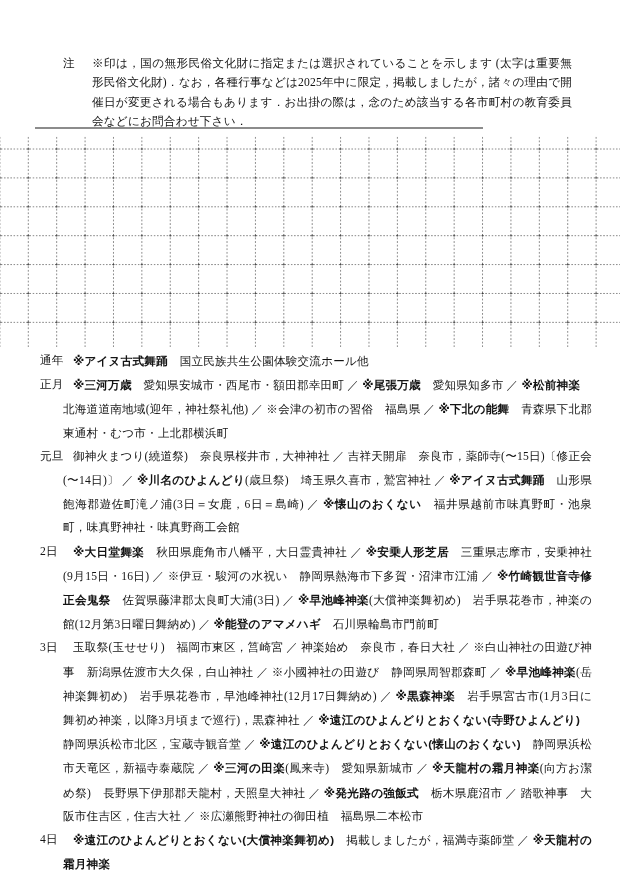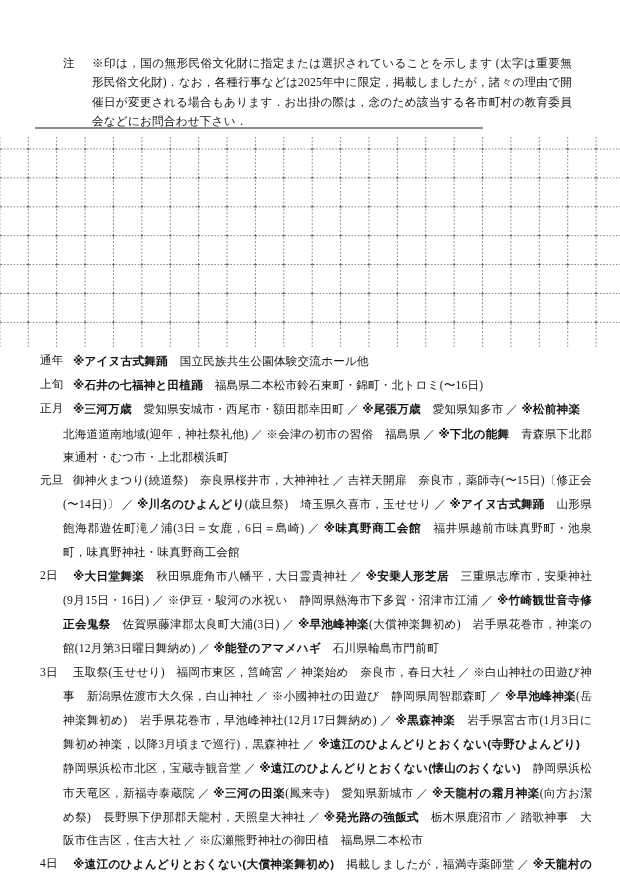--- a/index.html
+++ b/index.html
@@ -80,21 +80,20 @@
     <span class="note-label">注</span>
     <span class="note-body">※印は，国の無形民俗文化財に指定または選択されていることを示します (太字は重要無形民俗文化財)．なお，各種行事などは2025年中に限定，掲載しましたが，諸々の理由で開催日が変更される場合もあります．お出掛の際は，念のため該当する各市町村の教育委員会などにお問合わせ下さい．</span>
   </div>
 
   <div class="rule"></div>
 
   <div class="dotgrid"></div>
 
   <div class="list">
       <div class="entry"><span class="date">通年</span><span><span class="b">※アイヌ古式舞踊</span><span>　国立民族共生公園体験交流ホール他</span></span></div>
-      <div class="entry"><span class="date">上旬</span><span><span class="b">※石井の七福神と田植踊</span><span>　福島県二本松市鈴石東町・錦町・北トロミ(〜16日)</span></span></div>
       <div class="entry"><span class="date">正月</span><span><span class="b">※三河万歳</span><span>　愛知県安城市・西尾市・額田郡幸田町 ／ </span><span class="b">※尾張万歳</span><span>　愛知県知多市 ／ </span><span class="b">※松前神楽</span><span>　北海道道南地域(迎年，神社祭礼他) ／ ※会津の初市の習俗　福島県 ／ </span><span class="b">※下北の能舞</span><span>　青森県下北郡東通村・むつ市・上北郡横浜町</span></span></div>
-      <div class="entry"><span class="date">元旦</span><span><span>御神火まつり(繞道祭)　奈良県桜井市，大神神社 ／ 吉祥天開扉　奈良市，薬師寺(〜15日)〔修正会(〜14日)〕 ／ </span><span class="b">※川名のひよんどり</span><span>(歳旦祭)　埼玉県久喜市，玉せせり ／ </span><span class="b">※アイヌ古式舞踊</span><span>　山形県飽海郡遊佐町滝ノ浦(3日＝女鹿，6日＝島崎) ／ </span><span class="b">※味真野商工会館</span><span>　福井県越前市味真野町・池泉町，味真野神社・味真野商工会館</span></span></div>
+      <div class="entry"><span class="date">元旦</span><span><span>御神火まつり(繞道祭)　奈良県桜井市，大神神社 ／ 吉祥天開扉　奈良市，薬師寺(〜15日)〔修正会(〜14日)〕 ／ </span><span class="b">※川名のひよんどり</span><span>(歳旦祭)　埼玉県久喜市，鷲宮神社 ／ </span><span class="b">※アイヌ古式舞踊</span><span>　山形県飽海郡遊佐町滝ノ浦(3日＝女鹿，6日＝島崎) ／ </span><span class="b">※懐山のおくない</span><span>　福井県越前市味真野町・池泉町，味真野神社・味真野商工会館</span></span></div>
       <div class="entry"><span class="date">2日</span><span><span class="b">※大日堂舞楽</span><span>　秋田県鹿角市八幡平，大日霊貴神社 ／ </span><span class="b">※安乗人形芝居</span><span>　三重県志摩市，安乗神社(9月15日・16日) ／ ※伊豆・駿河の水祝い　静岡県熱海市下多賀・沼津市江浦 ／ </span><span class="b">※竹崎観世音寺修正会鬼祭</span><span>　佐賀県藤津郡太良町大浦(3日) ／ </span><span class="b">※早池峰神楽</span><span>(大償神楽舞初め)　岩手県花巻市，神楽の館(12月第3日曜日舞納め) ／ </span><span class="b">※能登のアマメハギ</span><span>　石川県輪島市門前町</span></span></div>
       <div class="entry"><span class="date">3日</span><span><span>玉取祭(玉せせり)　福岡市東区，筥崎宮 ／ 神楽始め　奈良市，春日大社 ／ ※白山神社の田遊び神事　新潟県佐渡市大久保，白山神社 ／ ※小國神社の田遊び　静岡県周智郡森町 ／ </span><span class="b">※早池峰神楽</span><span>(岳神楽舞初め)　岩手県花巻市，早池峰神社(12月17日舞納め) ／ </span><span class="b">※黒森神楽</span><span>　岩手県宮古市(1月3日に舞初め神楽，以降3月頃まで巡行)，黒森神社 ／ </span><span class="b">※遠江のひよんどりとおくない(寺野ひよんどり)</span><span>　静岡県浜松市北区，宝蔵寺観音堂 ／ </span><span class="b">※遠江のひよんどりとおくない(懐山のおくない)</span><span>　静岡県浜松市天竜区，新福寺泰蔵院 ／ </span><span class="b">※三河の田楽</span><span>(鳳来寺)　愛知県新城市 ／ </span><span class="b">※天龍村の霜月神楽</span><span>(向方お潔め祭)　長野県下伊那郡天龍村，天照皇大神社 ／ </span><span class="b">※発光路の強飯式</span><span>　栃木県鹿沼市 ／ 踏歌神事　大阪市住吉区，住吉大社 ／ ※広瀬熊野神社の御田植　福島県二本松市</span></span></div>
       <div class="entry"><span class="date">4日</span><span><span class="b">※遠江のひよんどりとおくない(大償神楽舞初め)</span><span>　掲載しましたが，福満寺薬師堂 ／ </span><span class="b">※天龍村の霜月神楽</span></span></div>
     </div>
 
 </div>
 
 </body></html>

